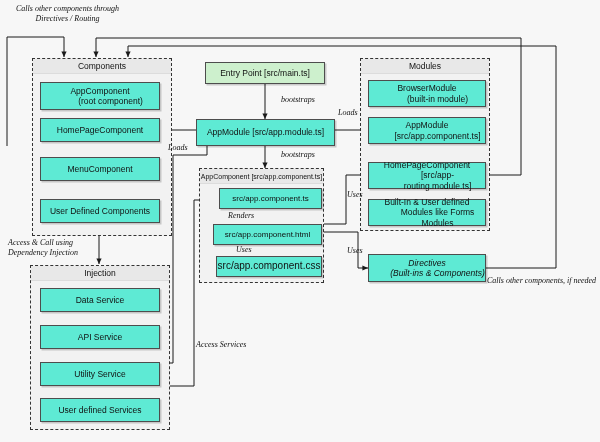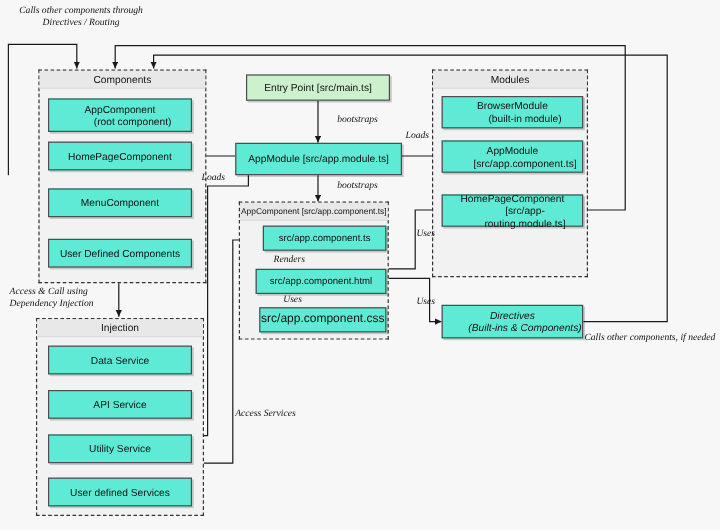--- a/index.html
+++ b/index.html
@@ -143,20 +143,26 @@
       <span>AppModule</span>
       <span class="l2">[src/app.component.ts]</span>
     </div>
   </div>
   <div class="node" style="left:368px;top:162px;width:118px;height:27px;">
     <div>
       <span>HomePageComponent</span>
       <span class="l2">[src/app-routing.module.ts]</span>
     </div>
   </div>
+  <div class="node" style="left:368px;top:199px;width:118px;height:27px;">
+    <div>
+      <span>Built-In &amp; User defined</span>
+      <span class="l2">Modules like Forms Modules</span>
+    </div>
+  </div>
 
   <div class="node" style="left:368px;top:254px;width:118px;height:28px;font-style:italic;">
     <div>
       <span>Directives</span>
       <span class="l2">(Built-ins &amp; Components)</span>
     </div>
   </div>
 
   <div class="note" style="left:281px;top:95px;">bootstraps</div>
   <div class="note" style="left:281px;top:150px;">bootstraps</div>

